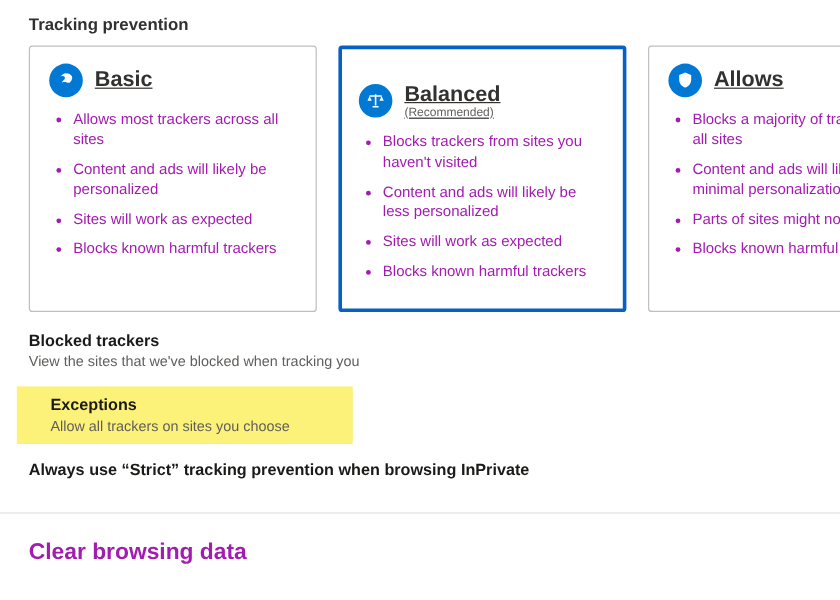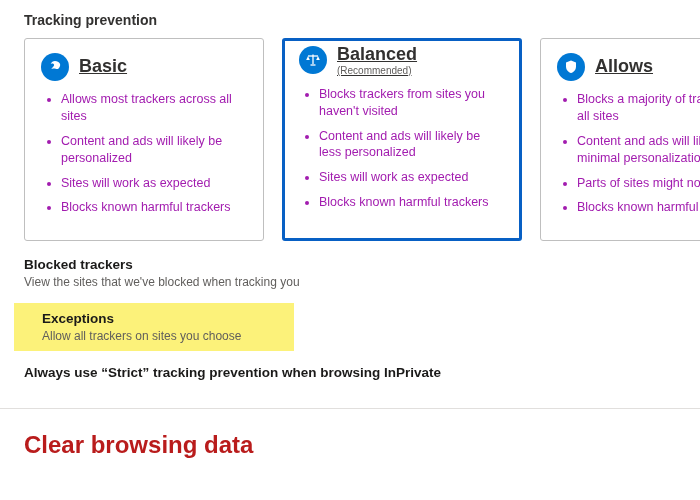--- a/index.html
+++ b/index.html
@@ -22,21 +22,21 @@
   }
   .card {
     border: 1px solid #bfbfbf;
     border-radius: 3px;
     padding: 14px 16px 16px 16px;
     flex: 0 0 240px;
     background: #fff;
   }
   .card.selected {
     border: 3px solid #0860c4;
-    padding: 4px 14px 14px 14px;
+    padding: 28px 14px 14px 14px;
   }
   .card-head {
     display: flex;
     align-items: center;
     gap: 10px;
     margin-bottom: 10px;
   }
   .card-icon {
     width: 28px; height: 28px;
     border-radius: 50%;
@@ -63,23 +63,23 @@
   .link-sub { font-size: 12px; color: #605e5c; margin-top: 3px; }
   .hl {
     background: #fcf27a;
     padding: 8px 28px;
     margin-left: -10px;
     margin-top: 14px;
     width: 280px;
   }
   .divider { border-top: 1px solid #e1dfdd; margin: 28px -24px 0 -24px; }
   .h2 {
-    font-size: 24px;
+    font-size: 19px;
     font-weight: 600;
-    color: #b91c1c;
+    color: #a21caf;
     margin: 22px 0 14px 0;
   }
 </style>
 </head>
 <body>
 
 <div class="page">
 
   <div class="section-title">Tracking prevention</div>
 

